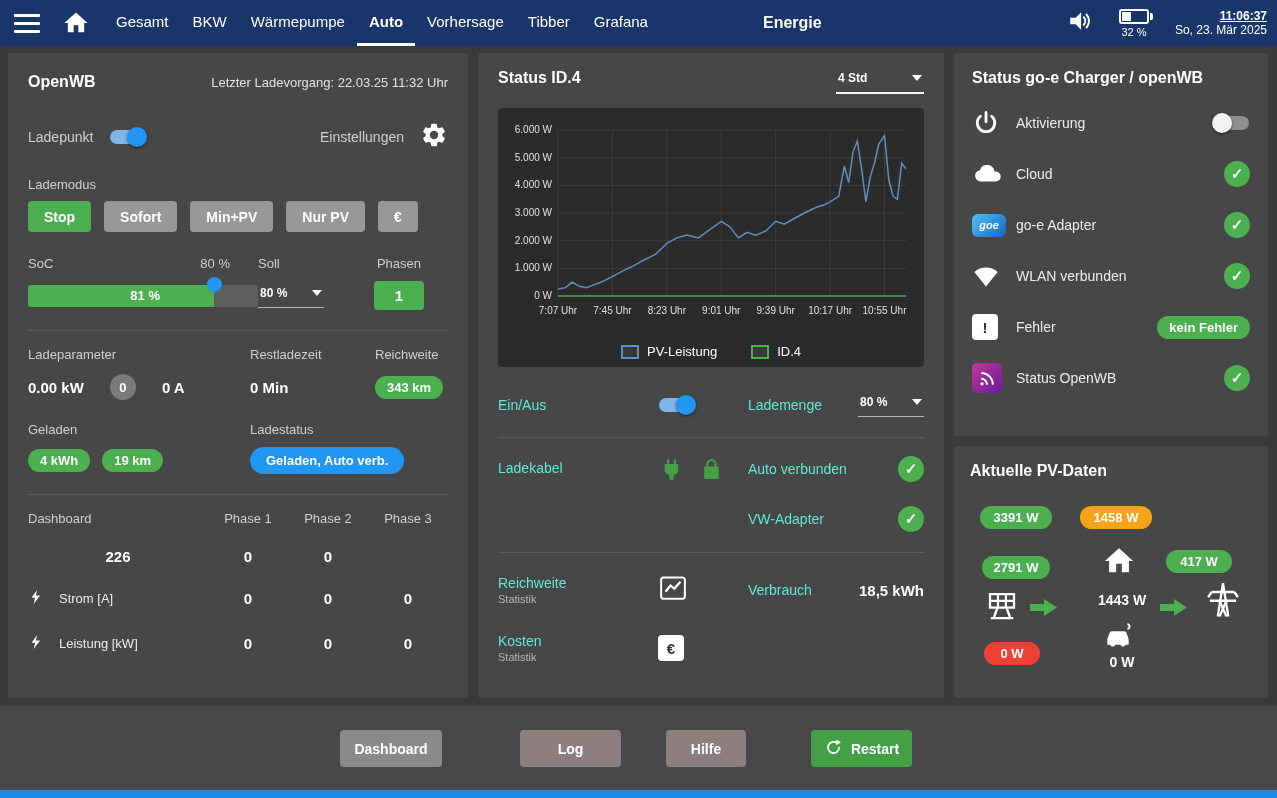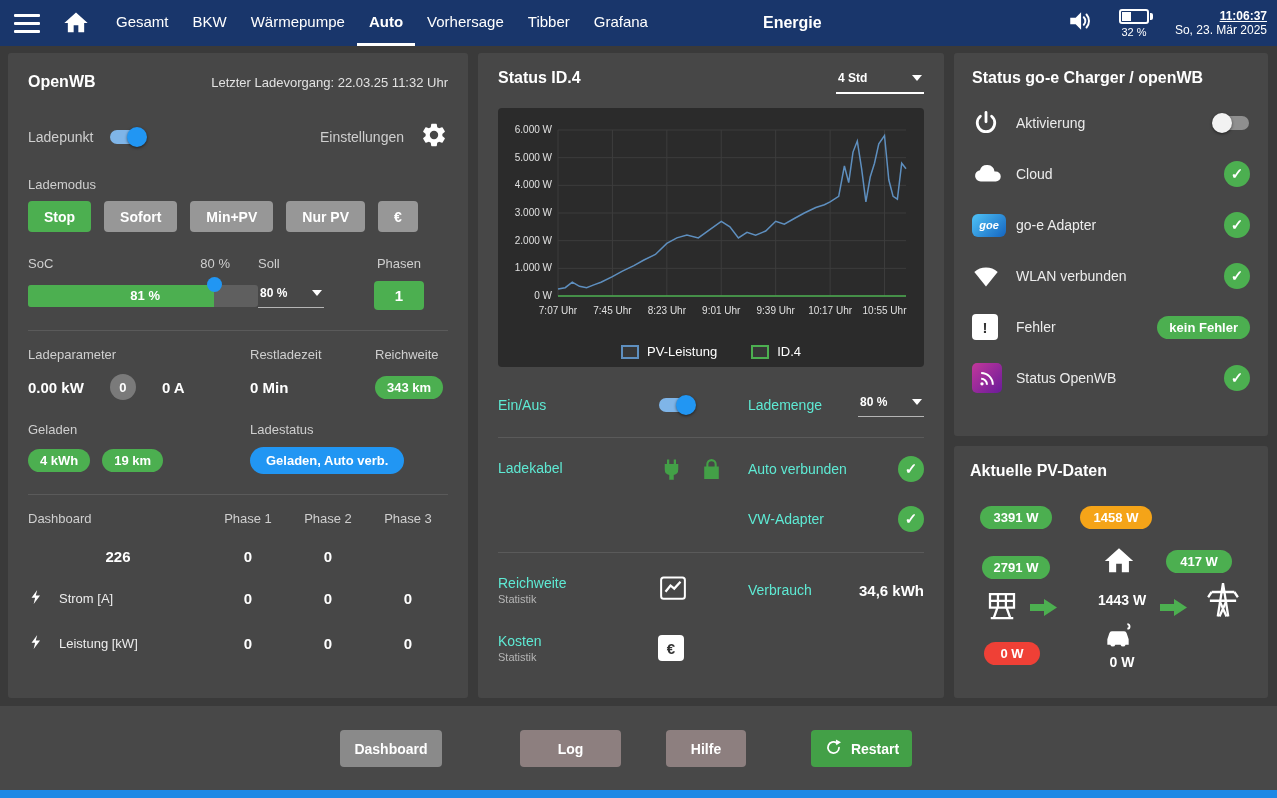--- a/index.html
+++ b/index.html
@@ -400,21 +400,21 @@
         <div class="mid-label" data-interactable="false">Reichweite</div>
         <div class="sub2" data-interactable="false">Statistik</div>
       </span>
       <span data-interactable="true">
         <svg viewBox="0 0 24 24" width="30" height="30">
             <rect x="2.5" y="3.5" width="19" height="17" rx="2" fill="none" stroke="#fff" stroke-width="1.6"></rect>
             <polyline points="6,15 10,10 13,12.5 18,7" fill="none" stroke="#fff" stroke-width="1.8"></polyline>
           </svg>
       </span>
       <span class="mid-label" data-interactable="false">Verbrauch</span>
-      <span class="right-val" data-interactable="false">34,6 kWh</span>
+      <span class="right-val" data-interactable="false">18,5 kWh</span>
     </div>
 
     <div class="mid-grid stat-row" style="margin-top:26px">
       <span>
         <div class="mid-label" data-interactable="false">Kosten</div>
         <div class="sub2" data-interactable="false">Statistik</div>
       </span>
       <span class="sq-icon" data-interactable="true">€</span>
       <span></span>
         <span></span>

